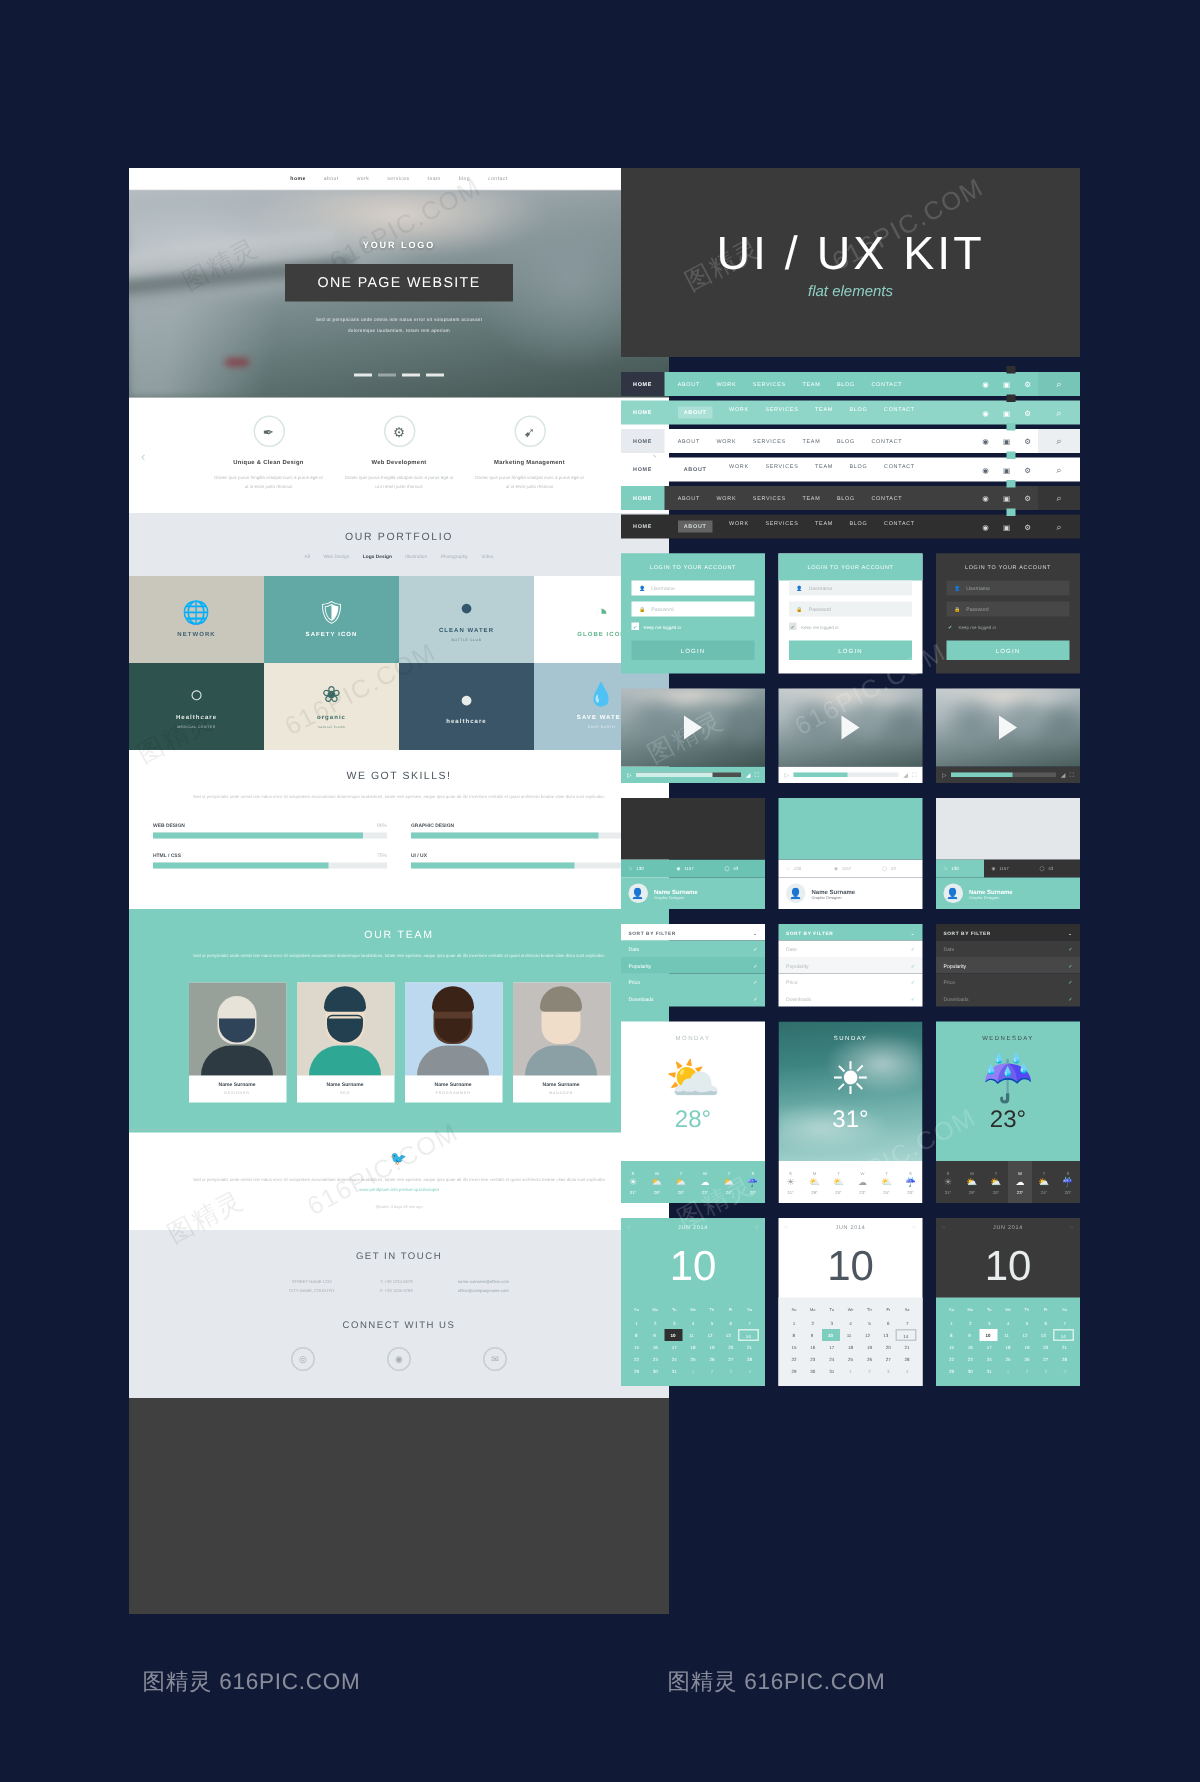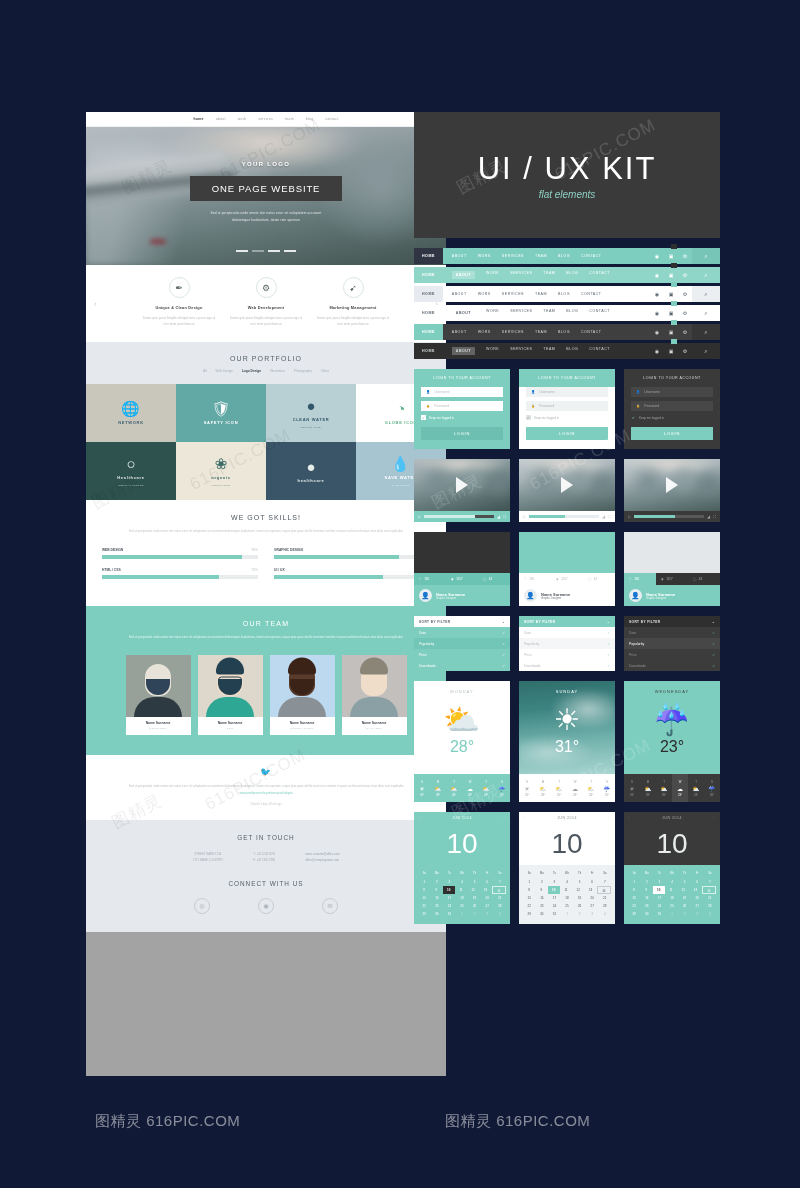--- a/index.html
+++ b/index.html
@@ -8,21 +8,21 @@
     background: #101935;
     font-family: "Liberation Sans", sans-serif;
     position: relative; overflow: hidden;
   }
   .stage { position: absolute; inset: 0; }
 
   
   .webpage {
     position: absolute; left: 86px; top: 112px;
     width: 360px; height: 964px;
-    background: #a3a3a3; overflow: hidden;
+    background: #404040; overflow: hidden;
   }
   .wp-nav {
     height: 15px; background:#fff; display:flex; align-items:center;
     justify-content:center; gap:12px; border-bottom:1px solid #f0f0f0;
   }
   .wp-nav span { font-size:3.4px; color:#9a9a9a; letter-spacing:.3px; }
   .wp-nav span.active { color:#333; font-weight:bold; }
 
   .hero {
     height: 138px; position: relative; overflow:hidden;

